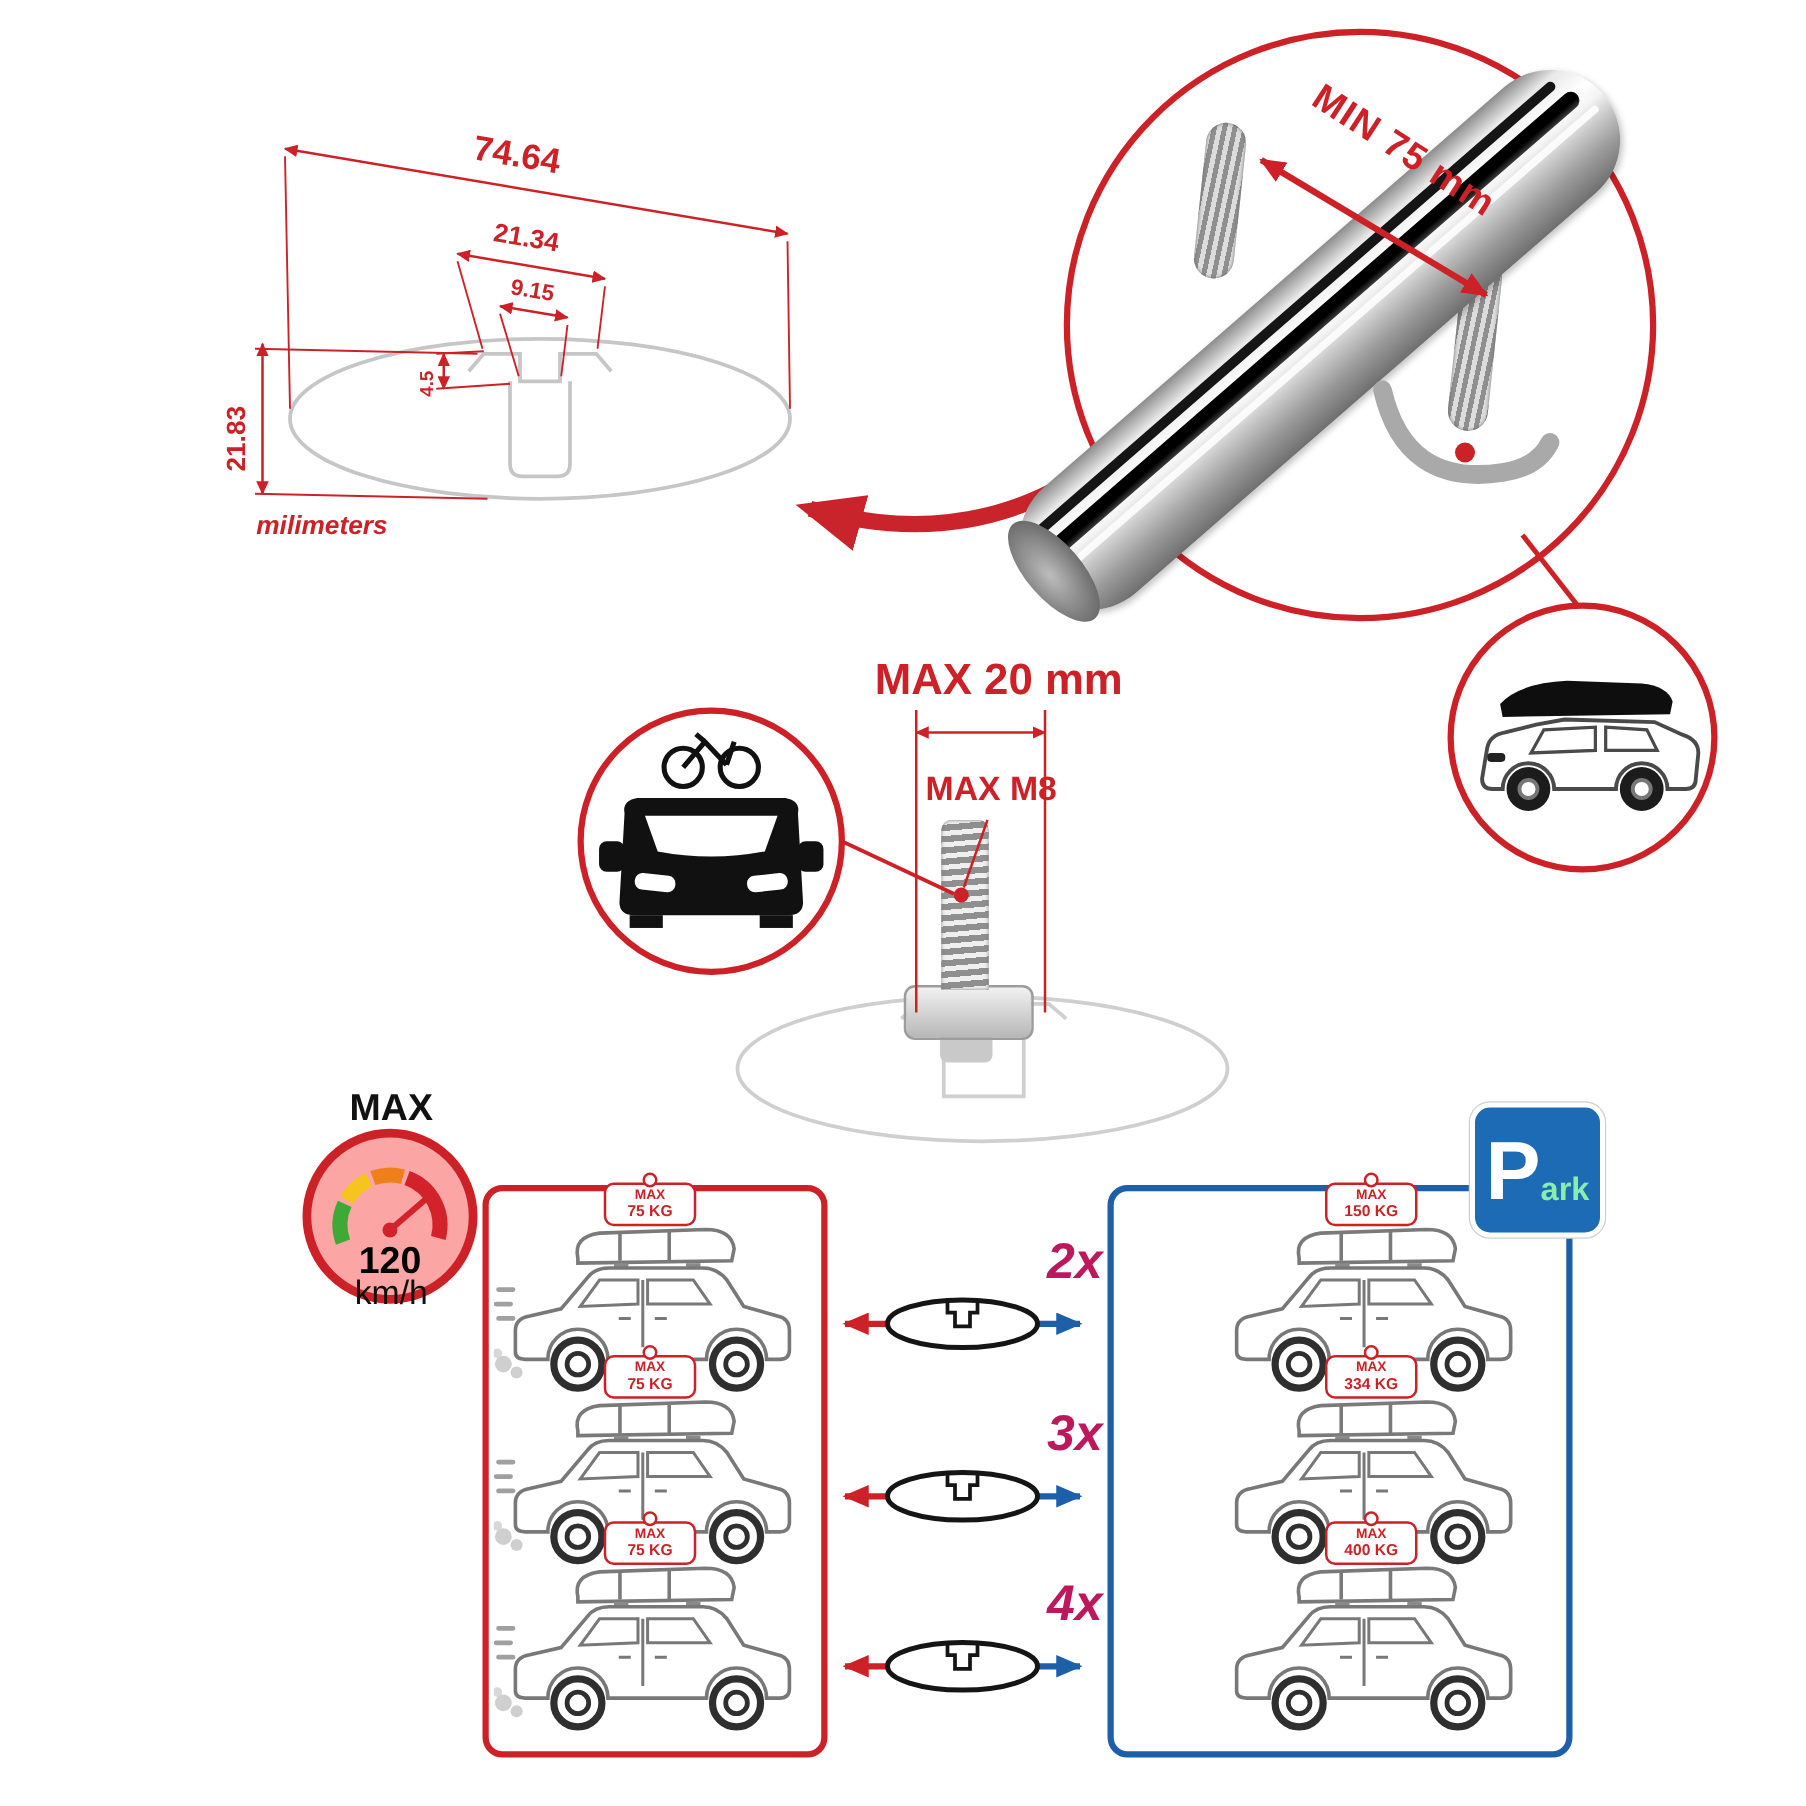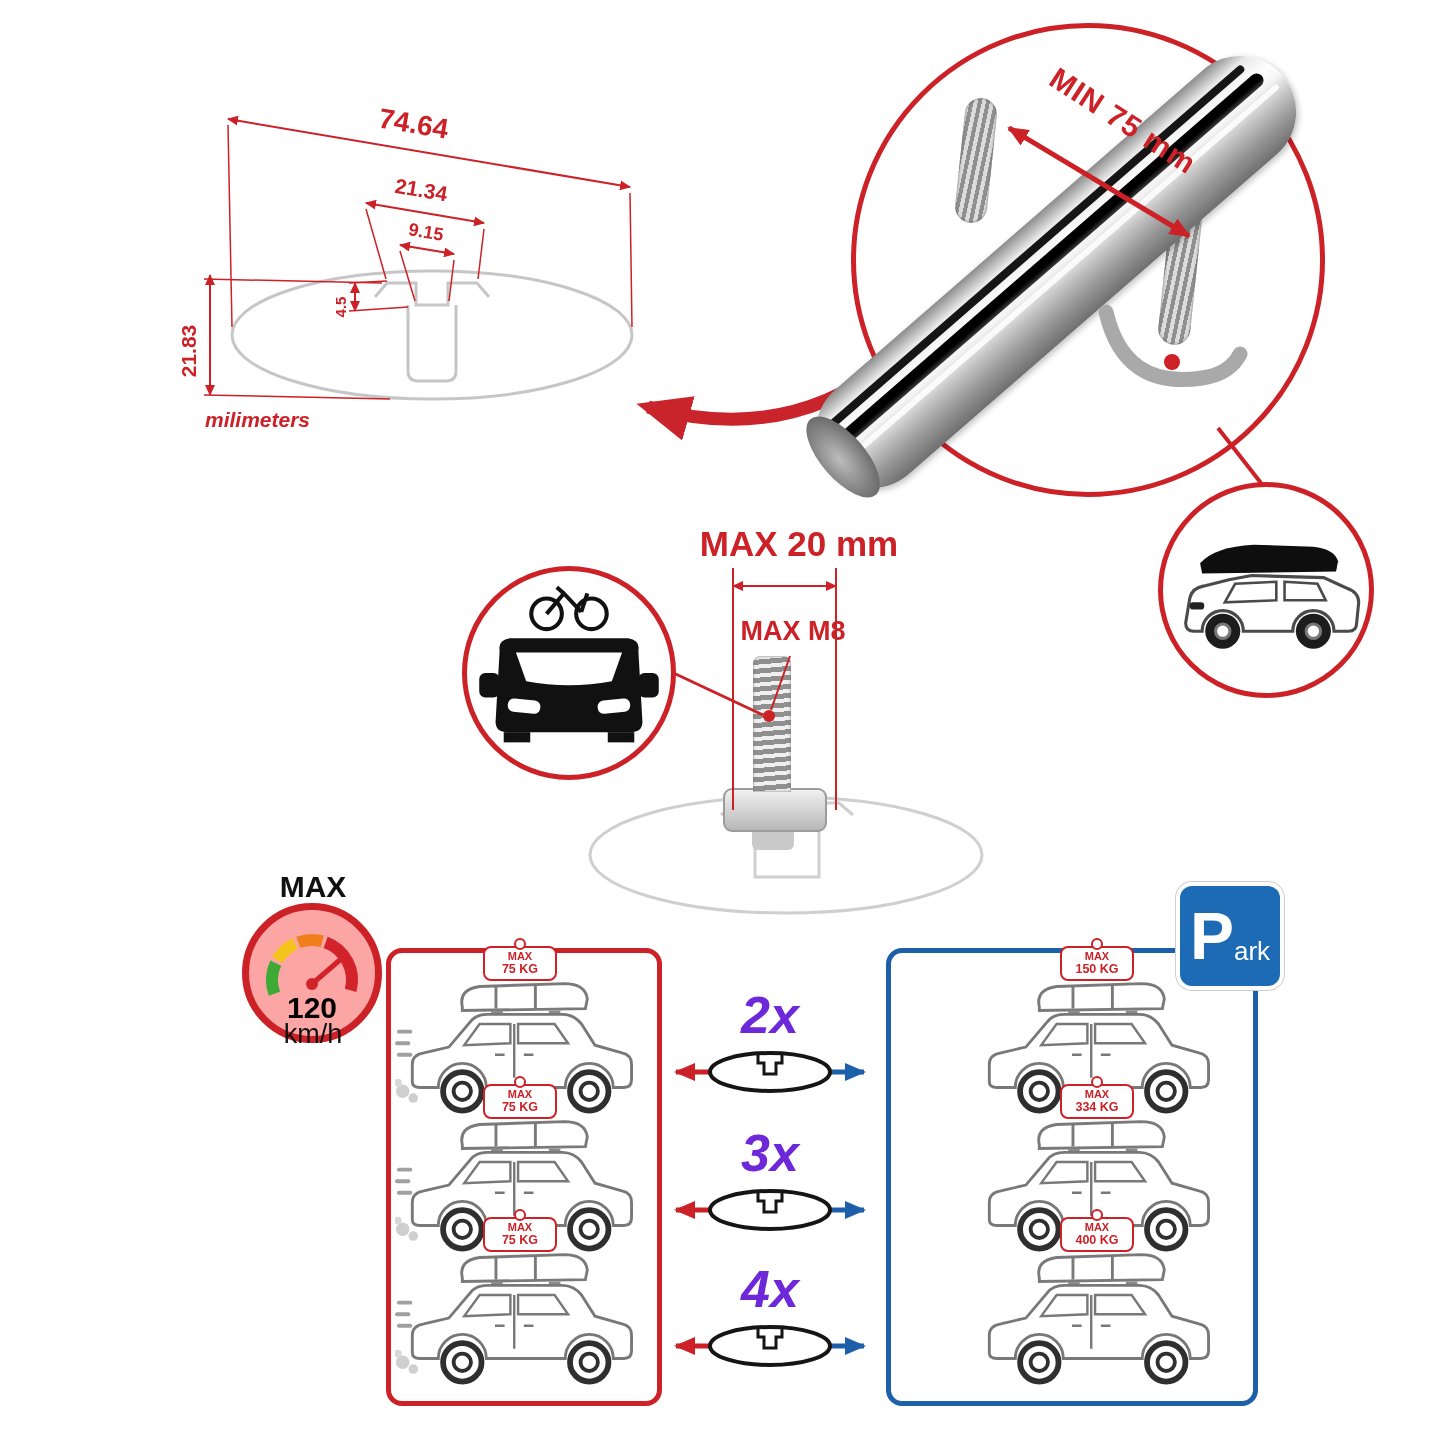--- a/index.html
+++ b/index.html
@@ -34,32 +34,32 @@
   .speed-title{left:258px;top:870px;width:110px;text-align:center;color:#111;font-size:30px;font-weight:bold;}
   .gauge-circle{left:242px;top:903px;width:126px;height:126px;border:7px solid #cc2127;border-radius:50%;background:#fca5a5;}
   .speed-unit{left:258px;top:1019px;width:110px;text-align:center;color:#111;font-size:27px;font-weight:500;}
   
   .panel{border-radius:16px;background:#fff;}
   .panel.driving{left:386px;top:948px;width:266px;height:448px;border:5px solid #cc2127;}
   .panel.parked{left:886px;top:948px;width:362px;height:448px;border:5px solid #1d5fa9;}
   .park-sign{left:1180px;top:886px;width:100px;height:100px;background:#1d6ab5;border-radius:12px;
        box-shadow:0 0 0 4px #fff,0 0 0 5px #cfcfcf;display:flex;align-items:center;justify-content:center;z-index:6;}
   .park-sign .p{color:#fff;font-size:66px;font-weight:bold;line-height:1;}
-  .park-sign .ark{color:#ffffff;font-size:26px;font-weight:normal;margin-top:30px;}
+  .park-sign .ark{color:#86efac;font-size:26px;font-weight:bold;margin-top:30px;}
   .car{position:absolute;width:250px;height:154px;z-index:5;}
   .car svg{width:100%;height:100%;}
   .tag{position:absolute;left:50%;top:-26px;transform:translateX(-50%);width:66px;background:#fff;
        border:2.5px solid #cc2127;border-radius:8px;color:#cc2127;text-align:center;font-weight:bold;
        line-height:1.08;padding:3px 2px;z-index:6;}
   .tag::before{content:"";position:absolute;left:50%;top:-10px;transform:translateX(-50%);
        width:8px;height:8px;border:2.5px solid #cc2127;border-radius:50%;background:#fff;}
   .tag .l1{display:block;font-size:11px;}
   .tag .l2{display:block;font-size:12.5px;}
   .mid-group{position:absolute;left:658px;width:224px;text-align:center;}
-  .mid-label{color:#6d28d9;font-size:52px;font-weight:bold;font-style:italic;line-height:1.05;}
+  .mid-label{color:#be185d;font-size:40px;font-weight:bold;font-style:italic;line-height:1.05;text-align:right;}
 </style>
 </head>
 <body>
 
 <div class="canvas">
 
   <svg width="0" height="0" style="position:absolute" aria-hidden="true">
     <defs>
       <marker id="mDim" markerUnits="userSpaceOnUse" markerWidth="12" markerHeight="10" refX="10" refY="5" orient="auto-start-reverse">
         <path d="M0,0 L11,5 L0,10 Z" fill="#cc2127"></path>

